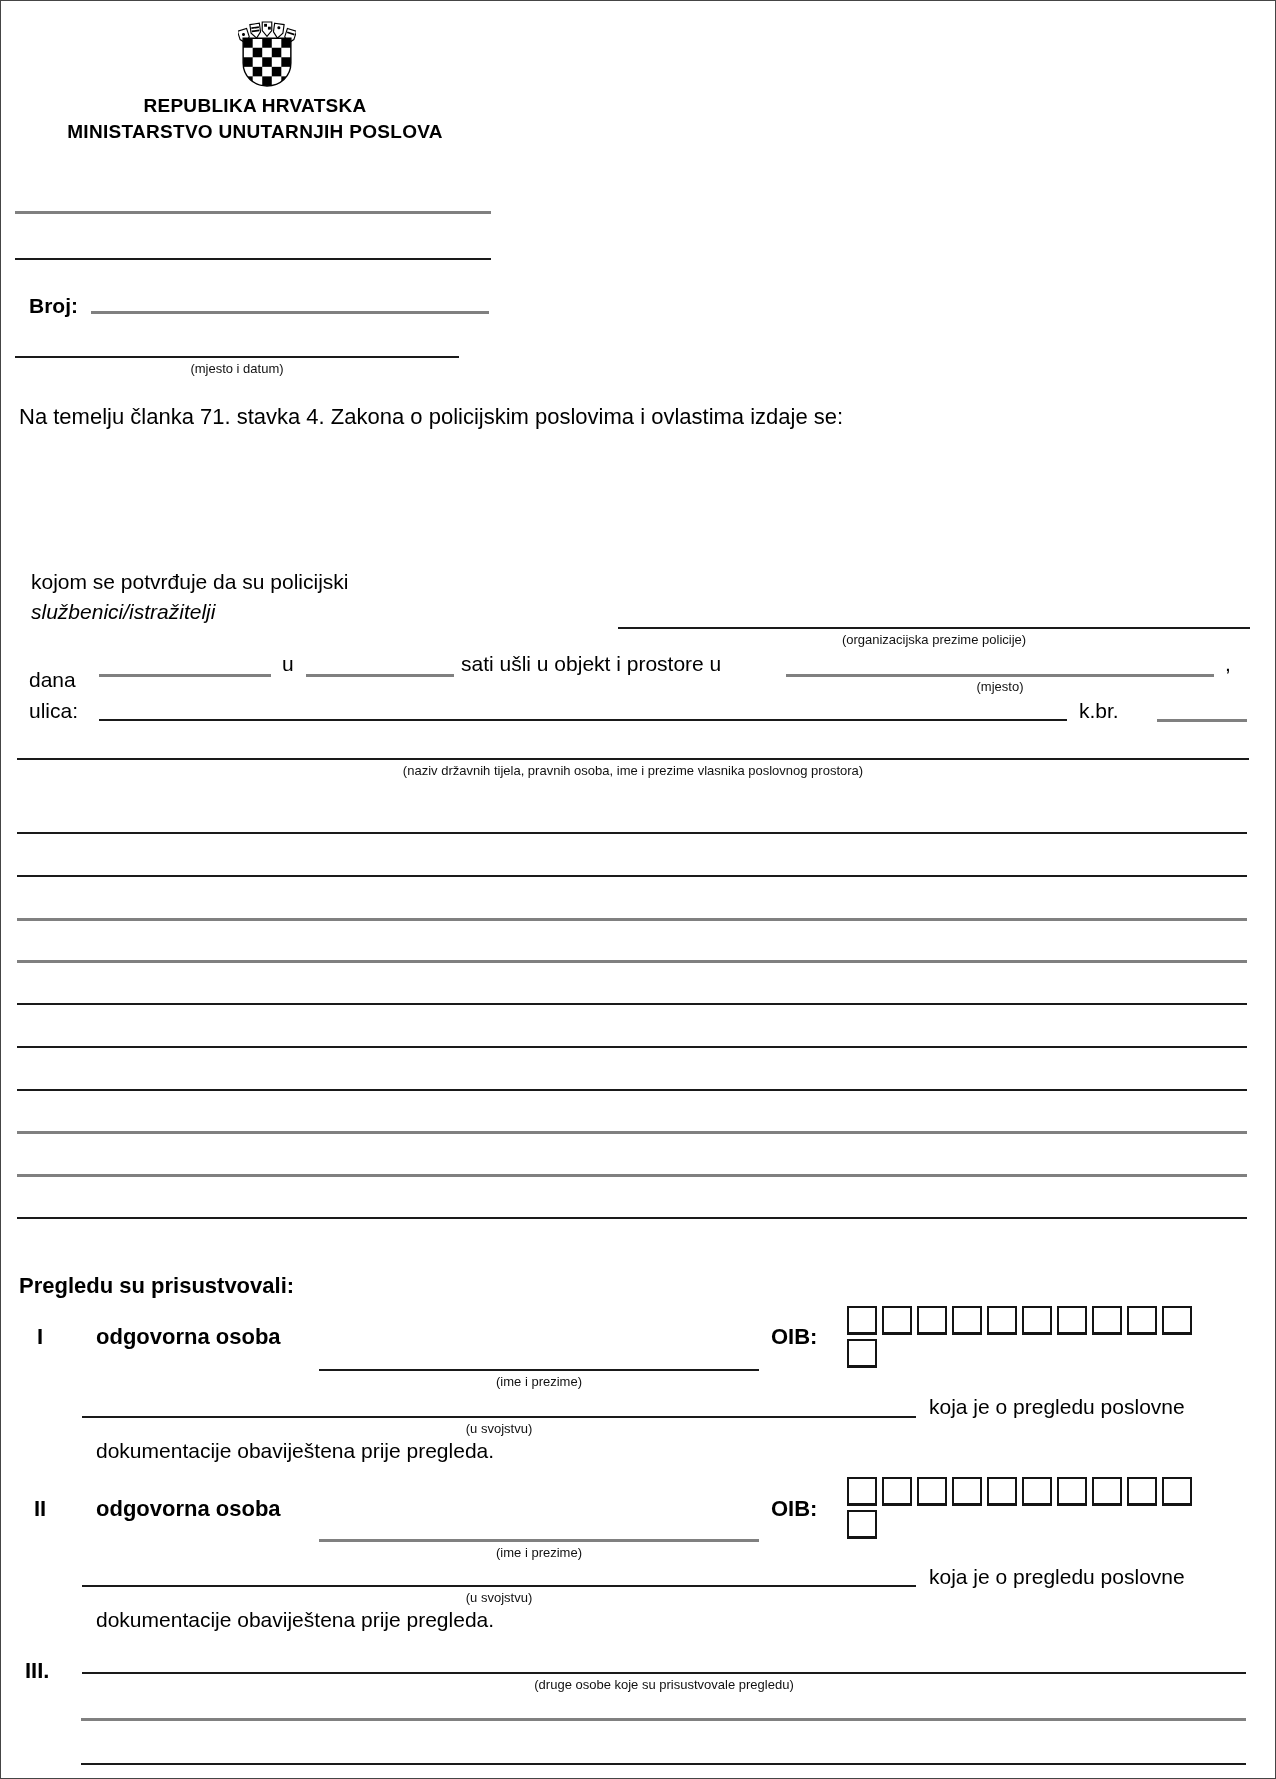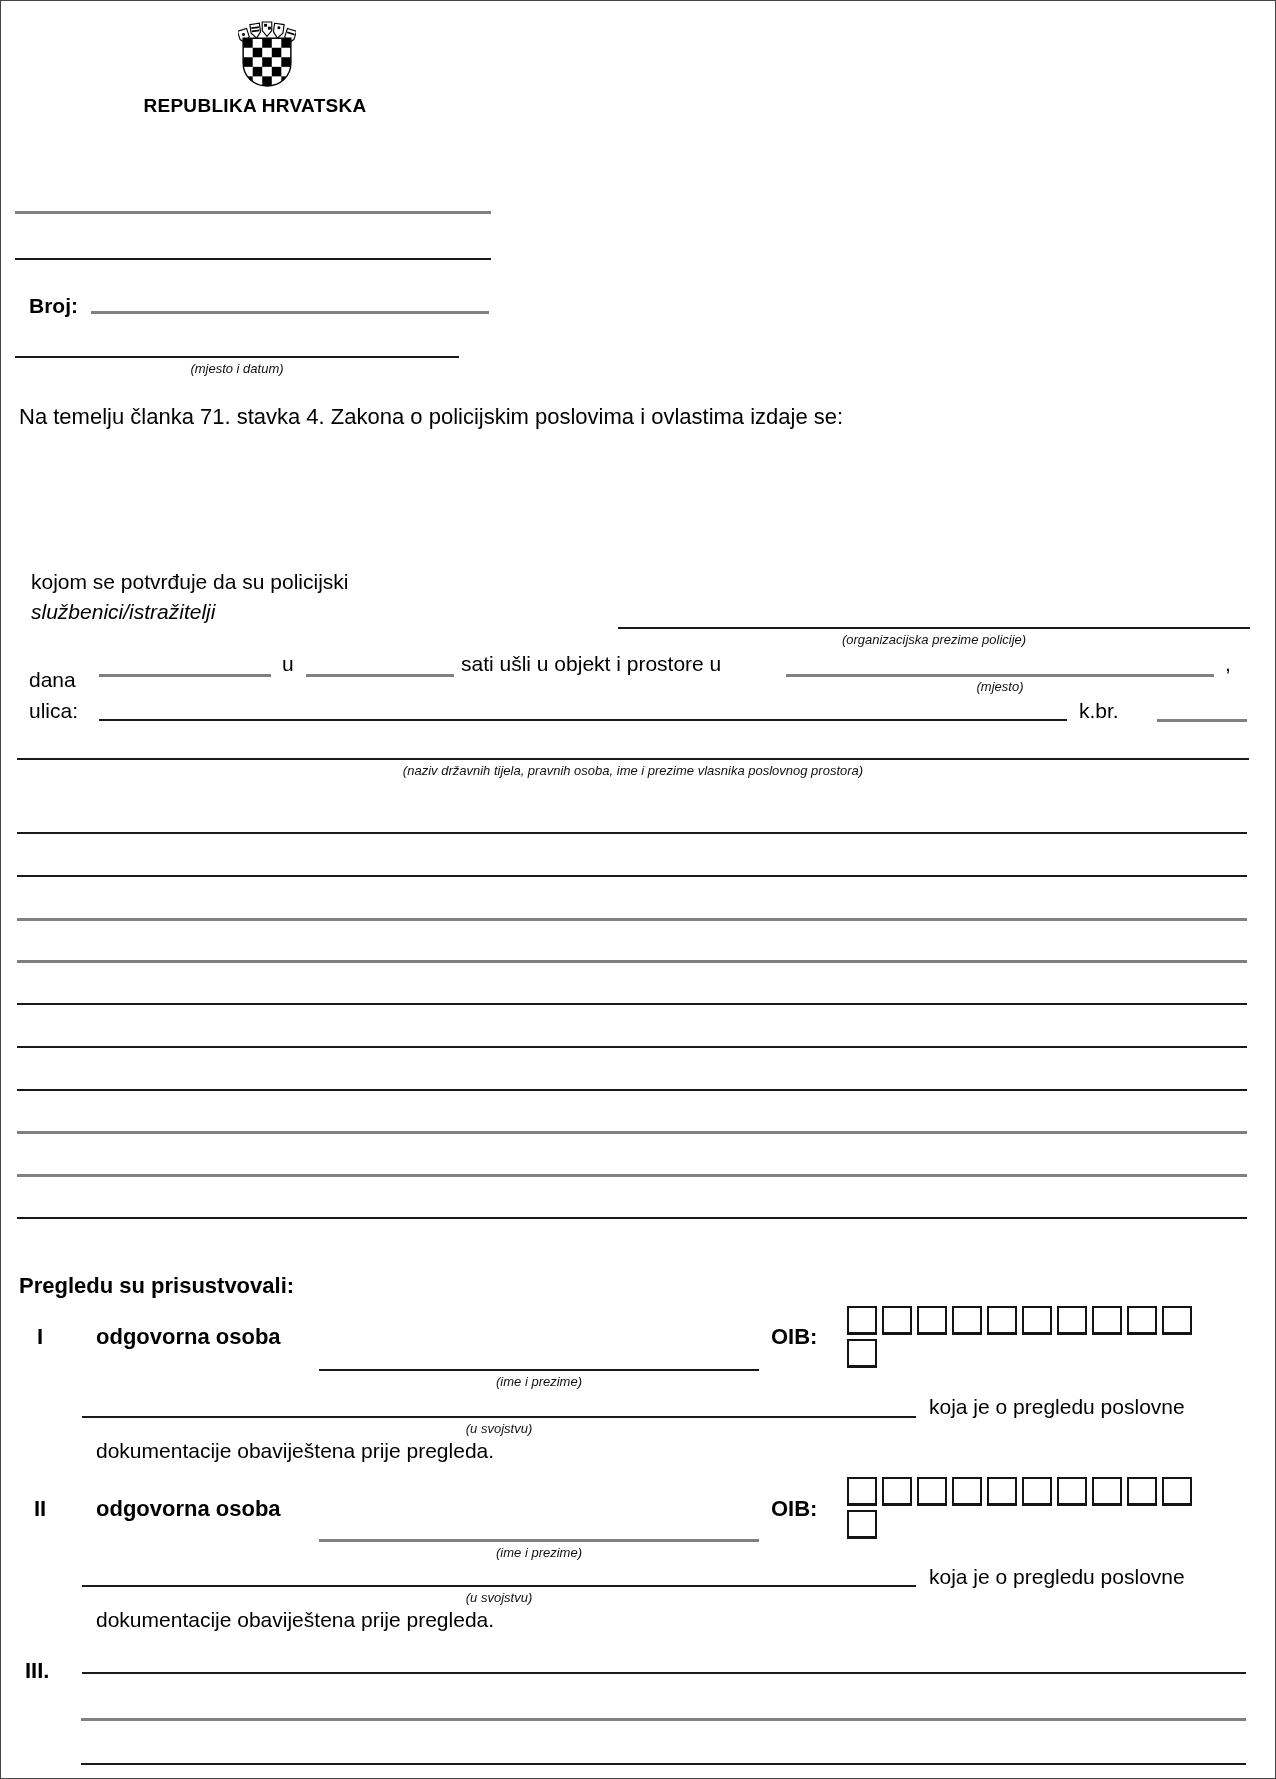--- a/index.html
+++ b/index.html
@@ -9,21 +9,21 @@
     background:#ffffff;
     border:1px solid #454545;
     font-family:"Liberation Sans","DejaVu Sans",sans-serif;
     color:#000;
     overflow:hidden;
   }
   .abs{position:absolute;}
   .t{font-size:21px;line-height:26px;white-space:nowrap;}
   .t22{font-size:22px;line-height:27px;white-space:nowrap;}
   .b{font-weight:bold;margin-top:11px;}
-  .small{font-size:13px;line-height:15px;color:#111;white-space:nowrap;font-style:italic;}
+  .small{font-size:13px;line-height:15px;color:#111;white-space:nowrap;}
   .center{text-align:center;}
   .hline{position:absolute;height:2px;background:#1a1a1a;}
   .hline.gray{background:#808080;height:3px;}
   .hdr{font-size:19px;line-height:26px;font-weight:bold;letter-spacing:0.3px;}
   .title{font-size:36px;letter-spacing:3px;white-space:nowrap;}
   .oib-grid{display:flex;flex-wrap:wrap;column-gap:5px;row-gap:4px;width:352px;}
   .oib-box{width:30px;height:29px;box-sizing:border-box;background:#fff;
     border:2px solid #141414;border-bottom-width:3px;}
 </style>
 </head>
@@ -56,20 +56,21 @@
           <rect x="31" y="6" width="3" height="3"></rect>
         <circle cx="42" cy="7" r="1.6" transform="rotate(8 42 10)"></circle>
         <rect x="50" y="12" width="8" height="1.8" transform="rotate(18 54 16)"></rect>
       </g>
 
       <path d="M5,18 h50 v26 c0,14 -11,24 -25,24 c-14,0 -25,-10 -25,-24 z" fill="url(#cb)" stroke="#000" stroke-width="1.5"></path>
     </svg>
   </div>
   <div class="abs hdr center" style="left:38px;top:92px;width:432px;">
     <div>REPUBLIKA HRVATSKA</div>
+    <div>MINISTARSTVO UNUTARNJIH POSLOVA</div>
   </div>
 
   <div class="hline gray" style="left:14px;top:210px;width:476px;"></div>
   <div class="hline" style="left:14px;top:257px;width:476px;"></div>
 
   <div class="abs t b" style="left:28px;top:281px;">Broj:</div>
   <div class="hline gray" style="left:90px;top:310px;width:398px;"></div>
 
   <div class="hline" style="left:14px;top:355px;width:444px;"></div>
   <div class="abs small center" style="left:14px;top:360px;width:444px;">(mjesto i datum)</div>
@@ -155,16 +156,17 @@
     </div>
   <div class="hline gray" style="left:318px;top:1538px;width:440px;"></div>
   <div class="abs small center" style="left:318px;top:1544px;width:440px;">(ime i prezime)</div>
   <div class="abs t" style="left:928px;top:1563px;">koja je o pregledu poslovne</div>
   <div class="hline" style="left:81px;top:1584px;width:834px;"></div>
   <div class="abs small center" style="left:81px;top:1589px;width:834px;">(u svojstvu)</div>
   <div class="abs t" style="left:95px;top:1606px;">dokumentacije obaviještena prije pregleda.</div>
 
   <div class="abs t22 b" style="left:24px;top:1645px;">III.</div>
   <div class="hline" style="left:81px;top:1671px;width:1164px;"></div>
+  <div class="abs small center" style="left:81px;top:1676px;width:1164px;">(druge osobe koje su prisustvovale pregledu)</div>
   <div class="hline gray" style="left:80px;top:1717px;width:1165px;"></div>
   <div class="hline" style="left:80px;top:1762px;width:1165px;"></div>
 
 </div>
 
 </body></html>

